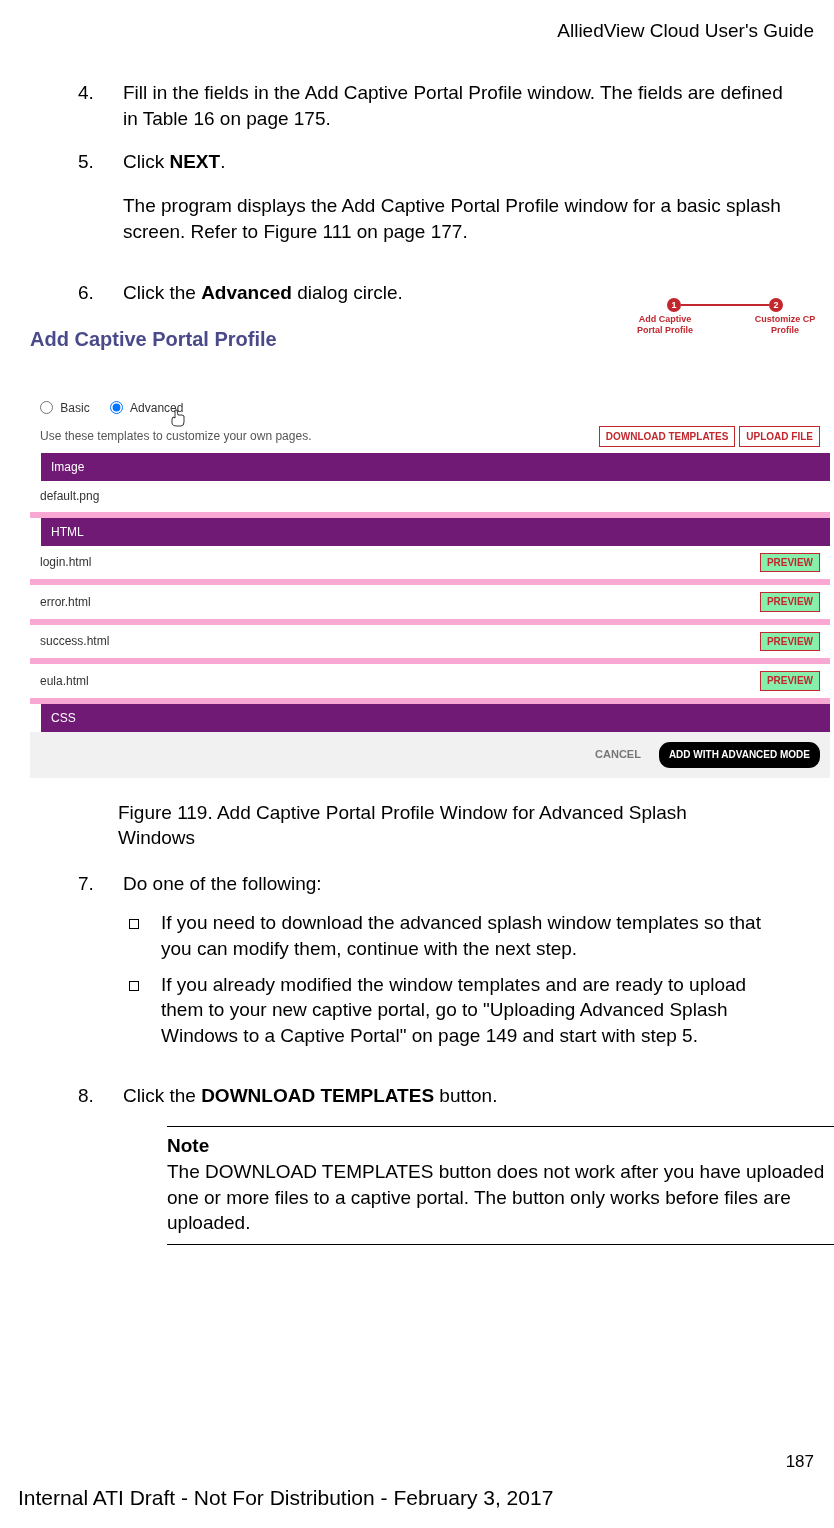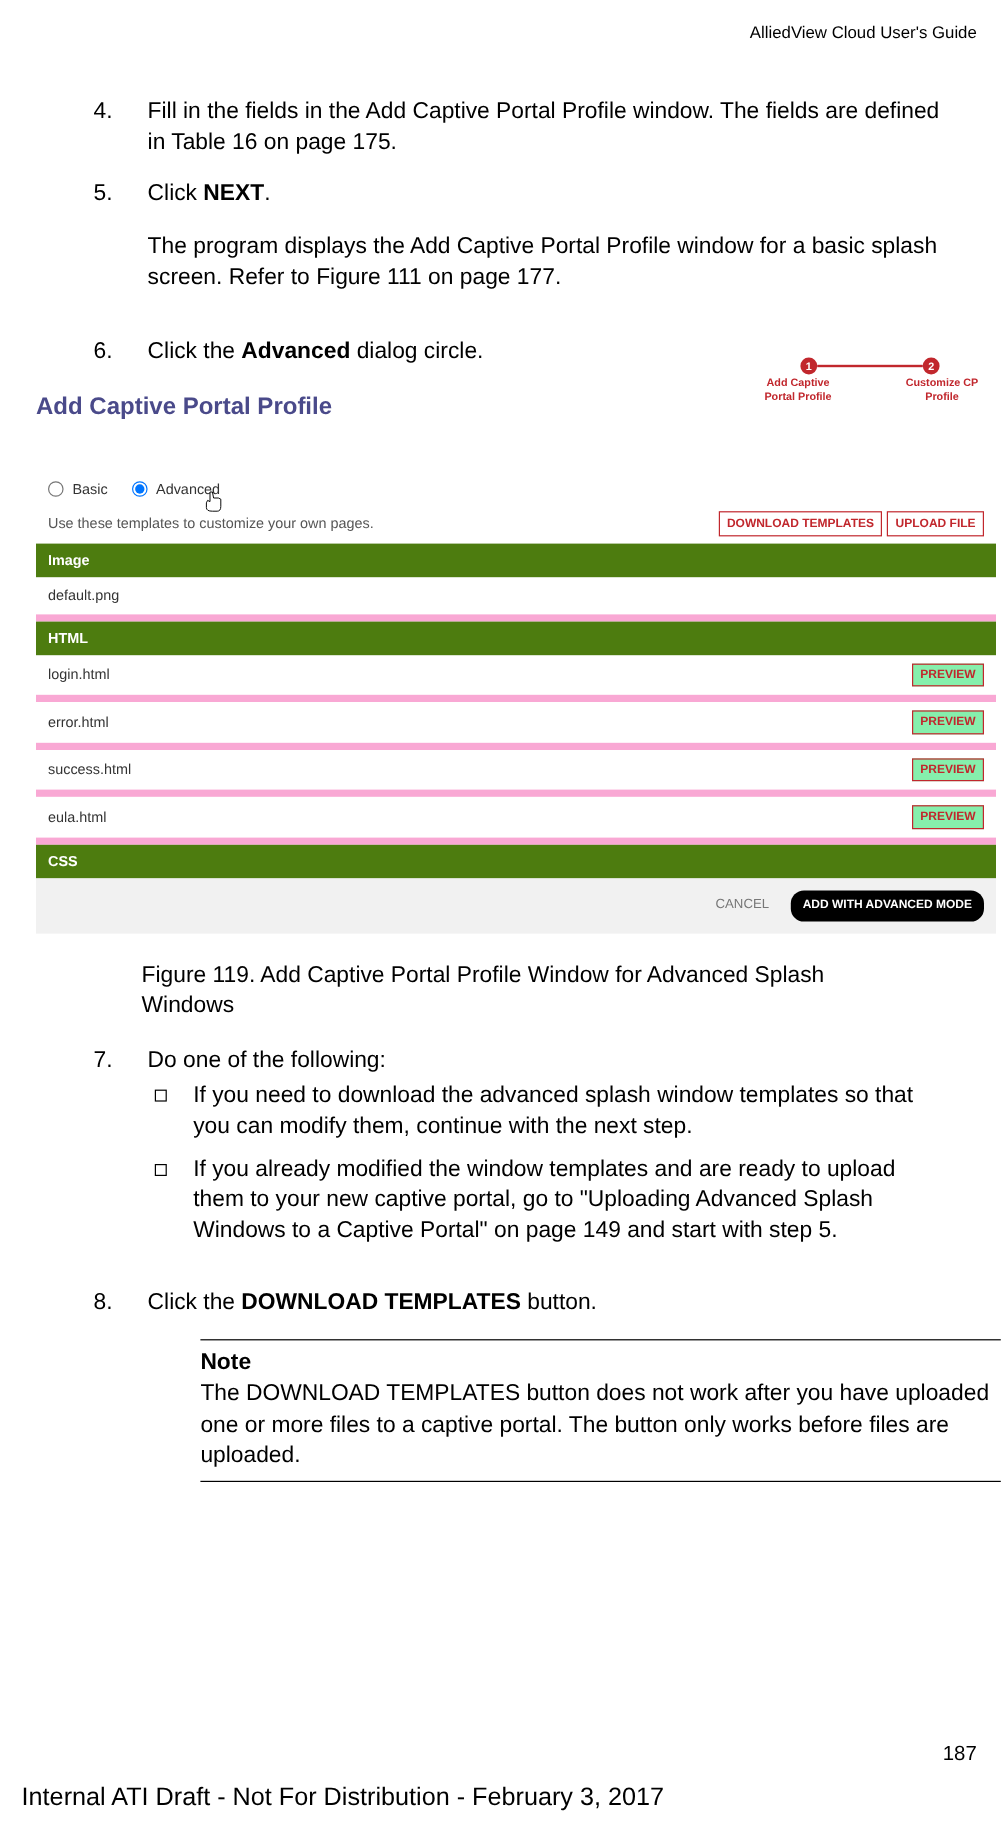--- a/index.html
+++ b/index.html
@@ -10,21 +10,21 @@
     height: 1528px;
     position: relative;
     font-size: 19px;
     line-height: 1.35;
     color: #000;
   }
   .header-right {
     position: absolute;
     top: 18px;
     right: 20px;
-    font-size: 14px;
+    font-size: 19px;
   }
   .content {
     padding: 80px 20px 0 78px;
     width: 810px;
   }
   .step {
     display: flex;
     margin-bottom: 18px;
   }
   .step-num {
@@ -103,25 +103,26 @@
   .ss-red-btn {
     border: 1px solid #c1272d;
     color: #c1272d;
     font-weight: bold;
     font-size: 10px;
     padding: 3px 6px;
     margin-left: 4px;
     background: #fff;
   }
   .ss-section-header {
-    background: #4d7c0f;
+    background: #701a75;
     color: #fff;
-    font-weight: bold;
+    font-weight: normal;
     padding: 6px 10px;
     font-size: 12px;
+    margin-left: 11px;
   }
   .ss-row {
     display: flex;
     align-items: center;
     padding: 7px 10px;
     border-bottom: 6px solid #f9a8d4;
     font-size: 12px;
     color: #333;
   }
   .ss-row .spacer { flex: 1; }
@@ -135,35 +136,35 @@
   }
   .ss-footer {
     background: #f1f1f1;
     padding: 10px;
     display: flex;
     justify-content: flex-end;
     align-items: center;
     gap: 18px;
     font-size: 11px;
   }
-  .ss-cancel { color: #777; font-weight: normal; }
+  .ss-cancel { color: #777; font-weight: bold; }
   .ss-add-adv {
     background: #000;
     color: #fff;
     font-weight: bold;
     padding: 6px 10px;
     font-size: 10px;
     border-radius: 11px;
   }
   .figure-caption {
     text-align: left;
     margin: 22px 40px 20px 40px;
   }
   .bullet-list {
-    margin: 4px 0 16px 0;
+    margin: 14px 0 16px 0;
   }
   .bullet-item {
     display: flex;
     margin-bottom: 10px;
   }
   .bullet-marker {
     width: 38px;
     flex-shrink: 0;
     text-align: left;
     padding-left: 6px;

